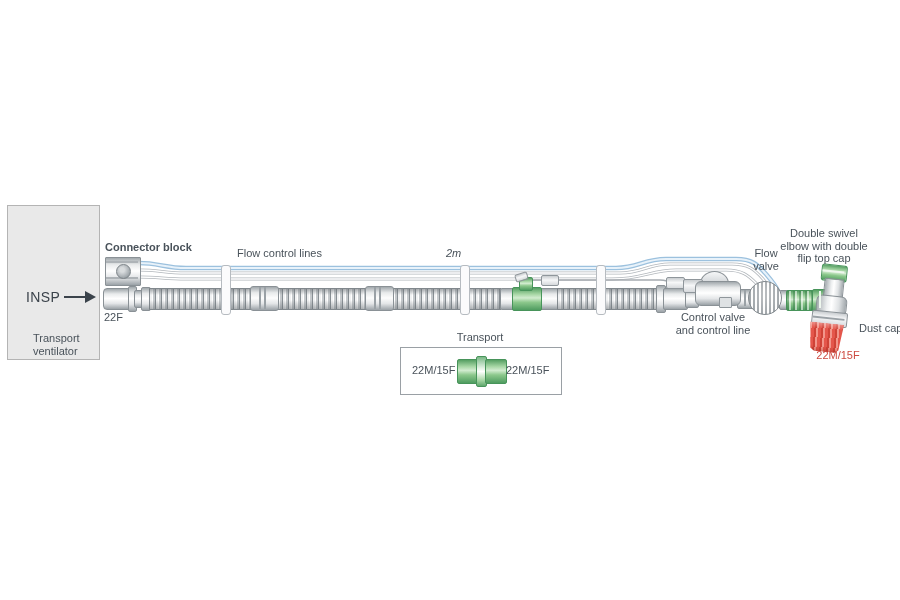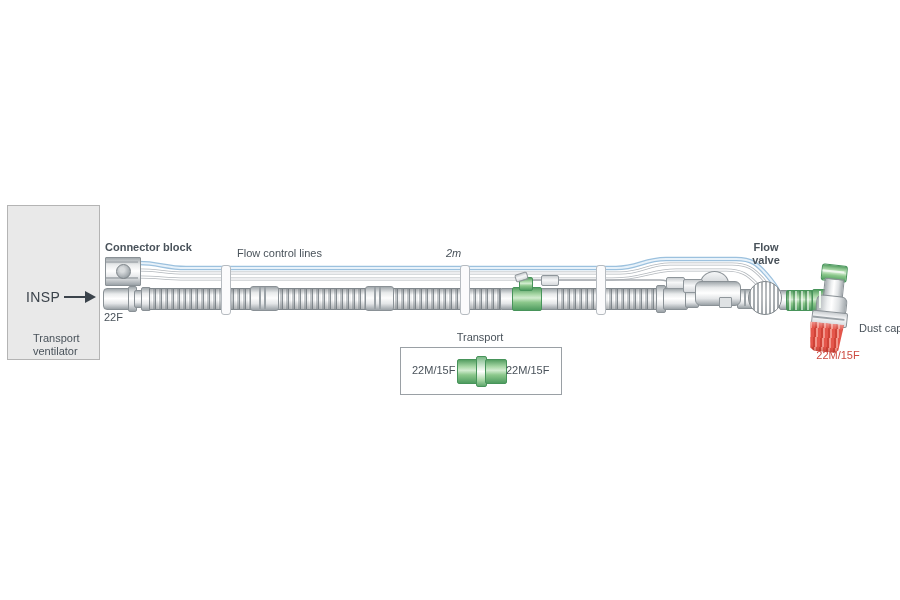--- a/index.html
+++ b/index.html
@@ -128,44 +128,53 @@
   <div class="ctrl-conn" style="left:541px;top:275px;width:16px;height:9px;"></div>
   <div class="ctrl-conn" style="left:666px;top:277px;width:17px;height:10px;"></div>
   <div class="ctrl-conn" style="left:683px;top:279px;width:18px;height:12px;"></div>
 
   <div class="abs whitepart" style="left:656px;top:285px;width:8px;height:26px;"></div>
   <div class="abs whitepart" style="left:663px;top:288px;width:23px;height:20px;"></div>
   <div class="abs whitepart" style="left:685px;top:290px;width:12px;height:16px;"></div>
   <div class="dome" style="left:700px;top:271px;width:27px;height:12px;"></div>
   <div class="abs whitepart" style="left:695px;top:281px;width:44px;height:23px;border-radius:6px;z-index:3;"></div>
   <div class="abs" style="left:719px;top:297px;width:11px;height:9px;background:#dfe2e4;border:1px solid #8f969b;border-radius:1px;z-index:3;"></div>
+  <div class="lbl ctr" style="left:663px;top:311px;width:100px;">
+    <div>Control valve</div>
+    <div>and control line</div>
+  </div>
 
   <div class="abs whitepart" style="left:737px;top:289px;width:17px;height:18px;"></div>
   <div class="ring" style="left:744px;top:290px;height:16px;"></div>
   <div class="bulb" style="left:748px;top:281px;width:32px;height:32px;"></div>
   <div class="abs whitepart" style="left:779px;top:290px;width:8px;height:18px;"></div>
-  <div class="lbl ctr" style="left:738px;top:241px;width:56px;font-weight:bold;">
+  <div class="lbl ctr" style="left:738px;top:247px;width:56px;">
     <div>Flow</div>
     <div>valve</div>
   </div>
 
   <div class="abs green-rib" style="left:786px;top:290px;width:27px;height:19px;z-index:3;"></div>
   <div class="abs green" style="left:812px;top:289px;width:17px;height:21px;z-index:3;"></div>
   <div class="abs" style="left:819px;top:291px;width:2px;height:17px;background:#eef7ee;z-index:4;"></div>
 
   <div class="elbow-group">
     <div class="abs green" style="left:6px;top:2px;width:24px;height:15px;border-radius:3px;"></div>
     <div class="abs" style="left:7px;top:8px;width:22px;height:2px;background:#eef7ee;"></div>
     <div class="vtube" style="left:10px;top:16px;width:18px;height:32px;"></div>
     <div class="vtube" style="left:4px;top:33px;width:29px;height:18px;border-radius:6px;"></div>
     <div class="vtube" style="left:1px;top:49px;width:34px;height:13px;background:linear-gradient(180deg,#c9cdd0,#f6f7f8 40%,#d6d9dc);"></div>
     <div class="abs" style="left:2px;top:55px;width:32px;height:1.5px;background:#9aa1a6;"></div>
     <div class="redcap"></div>
   </div>
 
+  <div class="lbl ctr" style="left:772px;top:227px;width:104px;">
+    <div>Double swivel</div>
+    <div>elbow with double</div>
+    <div>flip top cap</div>
+  </div>
   <div class="lbl" style="left:859px;top:322px;">Dust cap</div>
   <div class="lbl red-lbl ctr" style="left:810px;top:349px;width:56px;">22M/15F</div>
 
   <div class="lbl ctr" style="left:400px;top:331px;width:160px;">Transport</div>
   <div class="acc-box"></div>
   <div class="lbl" style="left:412px;top:364px;">22M/15F</div>
   <div class="lbl" style="left:506px;top:364px;">22M/15F</div>
   <div class="abs green" style="left:457px;top:359px;width:20px;height:23px;z-index:3;"></div>
   <div class="abs" style="left:476px;top:356px;width:9px;height:29px;z-index:3;background:linear-gradient(180deg,#7ab886,#e9f5e8 40%,#ffffff 50%,#a6d6a4 80%,#5fa86d);border:1px solid #47945a;border-radius:2px;"></div>
   <div class="abs green" style="left:485px;top:359px;width:20px;height:23px;z-index:3;"></div>

